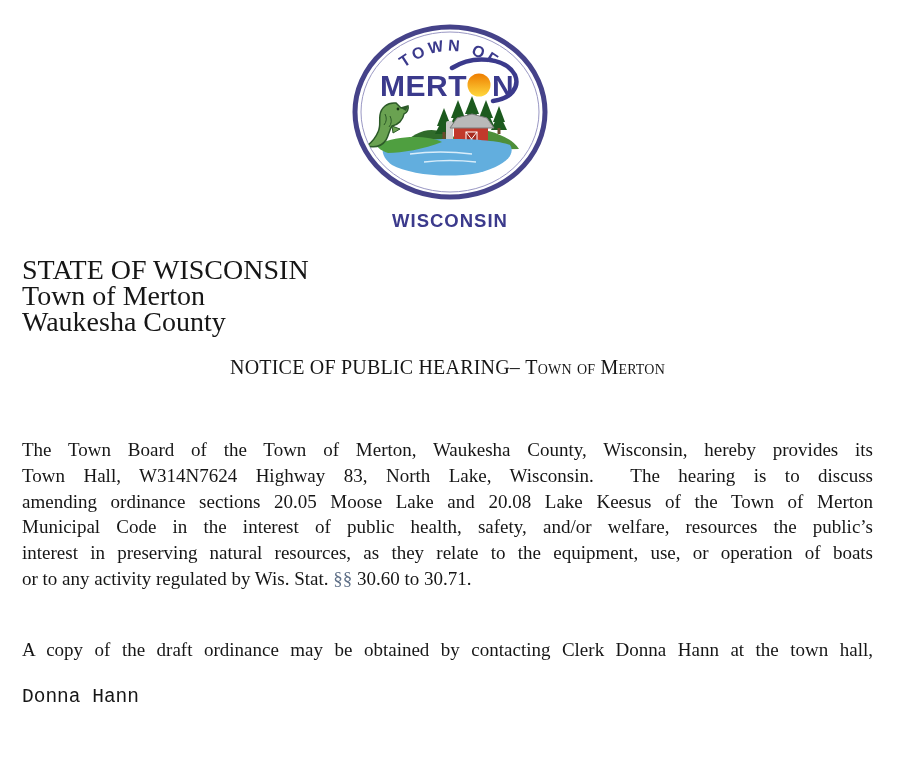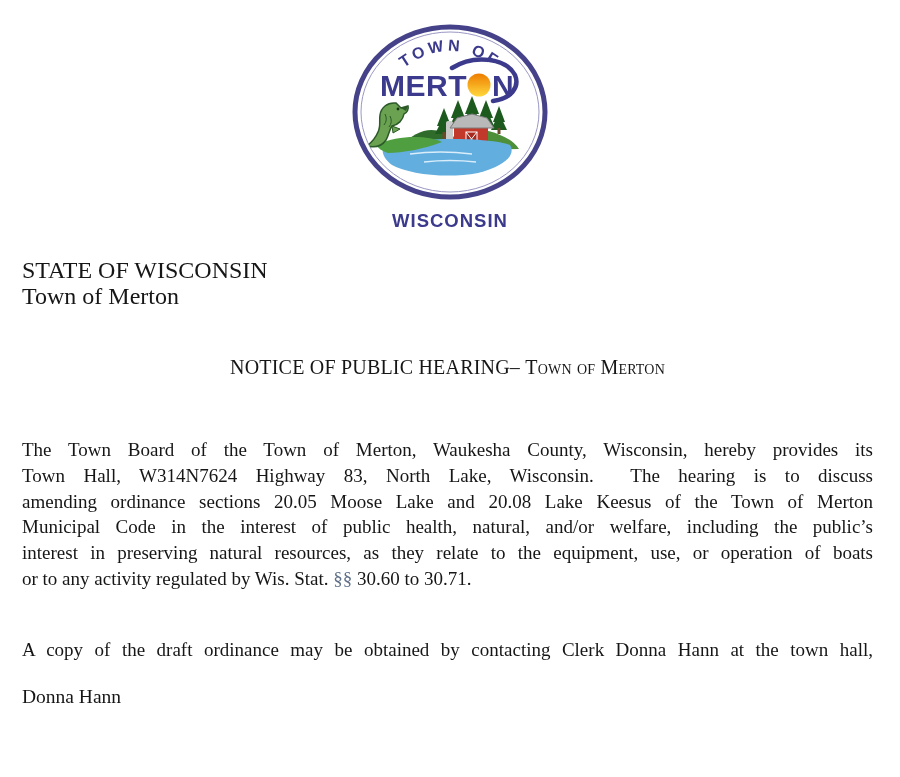--- a/index.html
+++ b/index.html
@@ -11,21 +11,21 @@
     position: relative;
     overflow: hidden;
   }
   .logo {
     position: absolute;
     left: 340px; top: 20px;
   }
   .letterhead {
     position: absolute;
     left: 22px; top: 257px;
-    font-size: 24px; line-height: 26px;
+    font-size: 28px; line-height: 26px;
     width: 851px;
   }
   .title {
     position: absolute;
     left: 22px; top: 356px; width: 851px;
     text-align: center;
     font-size: 20px; font-weight: normal;
     letter-spacing: 0.2px;
   }
   .title .sc { font-variant: small-caps; }
@@ -34,20 +34,21 @@
     left: 22px; width: 851px;
     font-size: 19px; line-height: 25.8px; margin-top: 30px;
   }
   .para1 { top: 407px; }
   .para2 { top: 607px; }
   .signature {
     position: absolute;
     left: 22px; top: 684px;
     font-size: 19.5px; line-height: 26px;
     width: 851px;
+    font-family: Liberation Mono, monospace;
   }
   .jline { text-align: justify; text-align-last: justify; -moz-text-align-last: justify; }
   .jline.last, .jline.plain { text-align: left; text-align-last: left; -moz-text-align-last: left; }
   .section-marks { color: #5d6e86; }
   svg text { font-family: "Liberation Sans", sans-serif; }
 </style>
 </head>
 <body>
 
 <svg class="logo" width="220" height="215" viewBox="0 0 220 215">
@@ -126,31 +127,32 @@
   <circle cx="139" cy="65" r="11.5" fill="url(#sunGrad)"></circle>
   <text x="152" y="76" font-size="30" font-weight="bold" fill="#3b3a8c">N</text>
   <path d="M112,48 C134,34 166,38 175,55 C180,67 171,79 153,81" fill="none" stroke-width="4.5" stroke-linecap="round" stroke="#3b3a8c"></path>
 
   <text x="110" y="207" text-anchor="middle" font-size="18.5" font-weight="bold" letter-spacing="1" fill="#3b3a8c">WISCONSIN</text>
 </svg>
 
 <div class="letterhead">
     <div class="jline plain">STATE OF WISCONSIN</div>
     <div class="jline plain">Town of Merton</div>
+    <div class="jline plain">Waukesha County</div>
   </div>
 
 <div class="title">
   <span>NOTICE OF PUBLIC HEARING– </span><span class="sc">Town of Merton</span>
 </div>
 
 <div class="para para1">
     <div class="jline">The Town Board of the Town of Merton, Waukesha County, Wisconsin, hereby provides its</div>
     <div class="jline">Town Hall, W314N7624 Highway 83, North Lake, Wisconsin.&nbsp; The hearing is to discuss</div>
     <div class="jline">amending ordinance sections 20.05 Moose Lake and 20.08 Lake Keesus of the Town of Merton</div>
-    <div class="jline">Municipal Code in the interest of public health, natural, and/or welfare, including the public’s</div>
+    <div class="jline">Municipal Code in the interest of public health, safety, and/or welfare, resources the public’s</div>
     <div class="jline">interest in preserving natural resources, as they relate to the equipment, use, or operation of boats</div>
     <div class="jline last">or to any activity regulated by Wis. Stat. <span class="section-marks">§§</span> 30.60 to 30.71.</div>
   </div>
 
 <div class="para para2">
     <div class="jline">A copy of the draft ordinance may be obtained by contacting Clerk Donna Hann at the town hall,</div>
   </div>
 
 <div class="signature">
     <div class="jline plain">Donna Hann</div>

